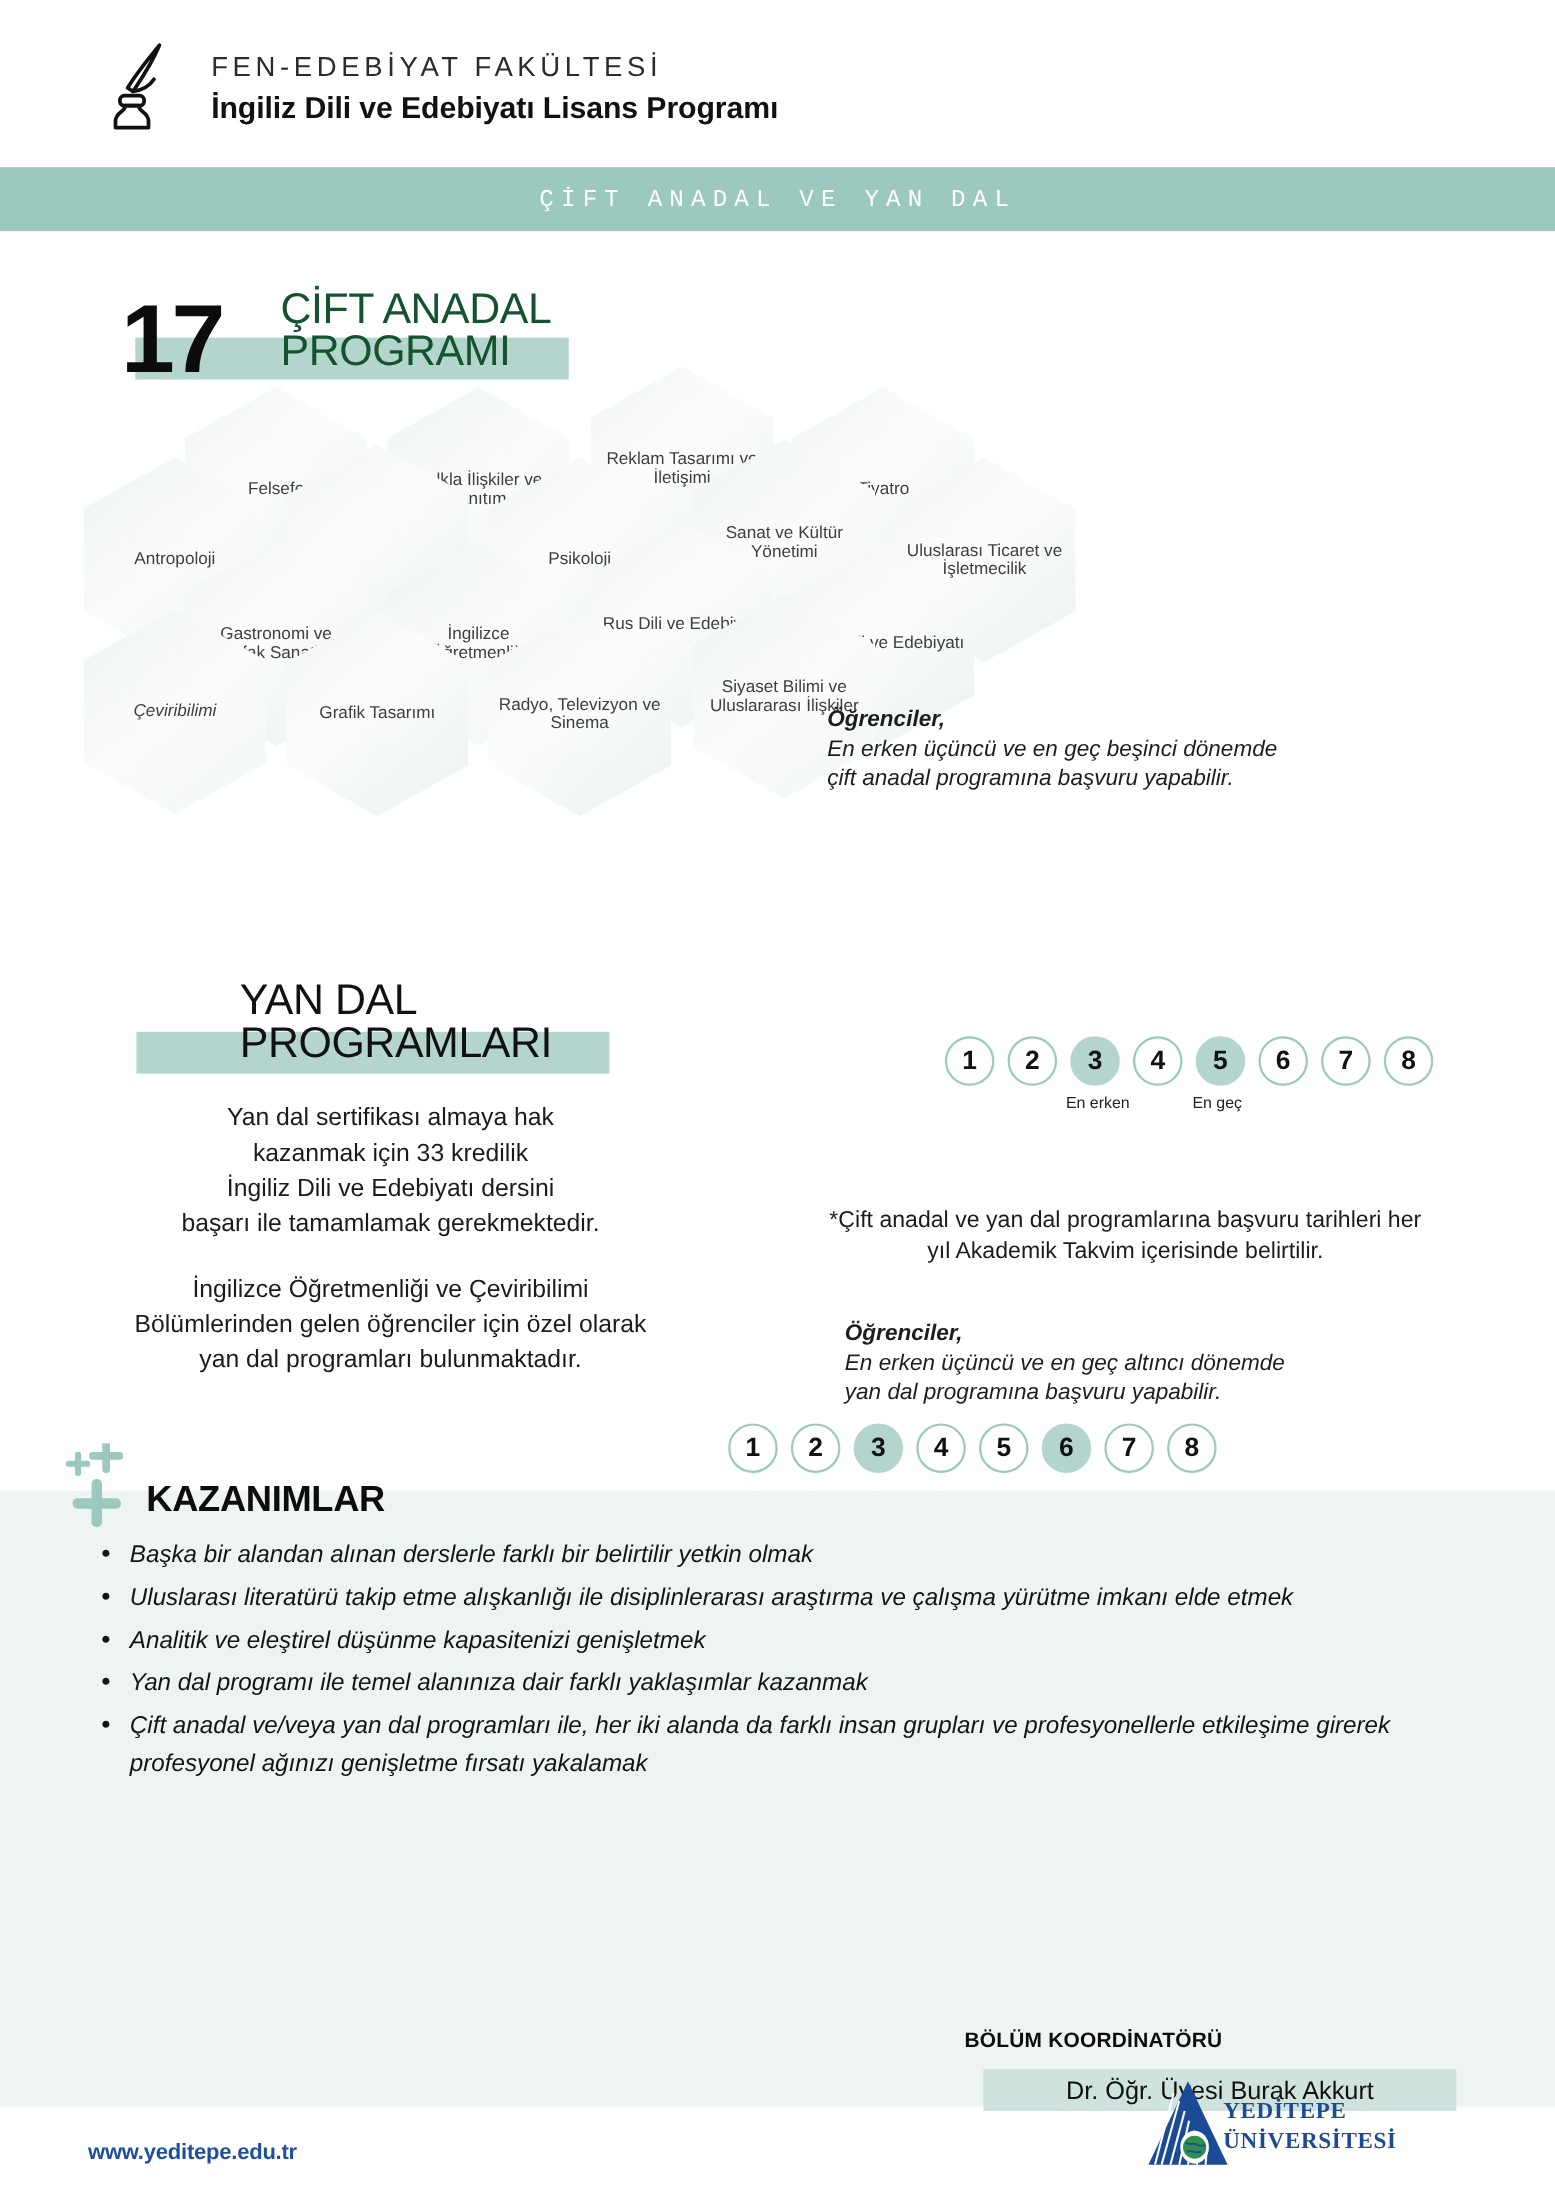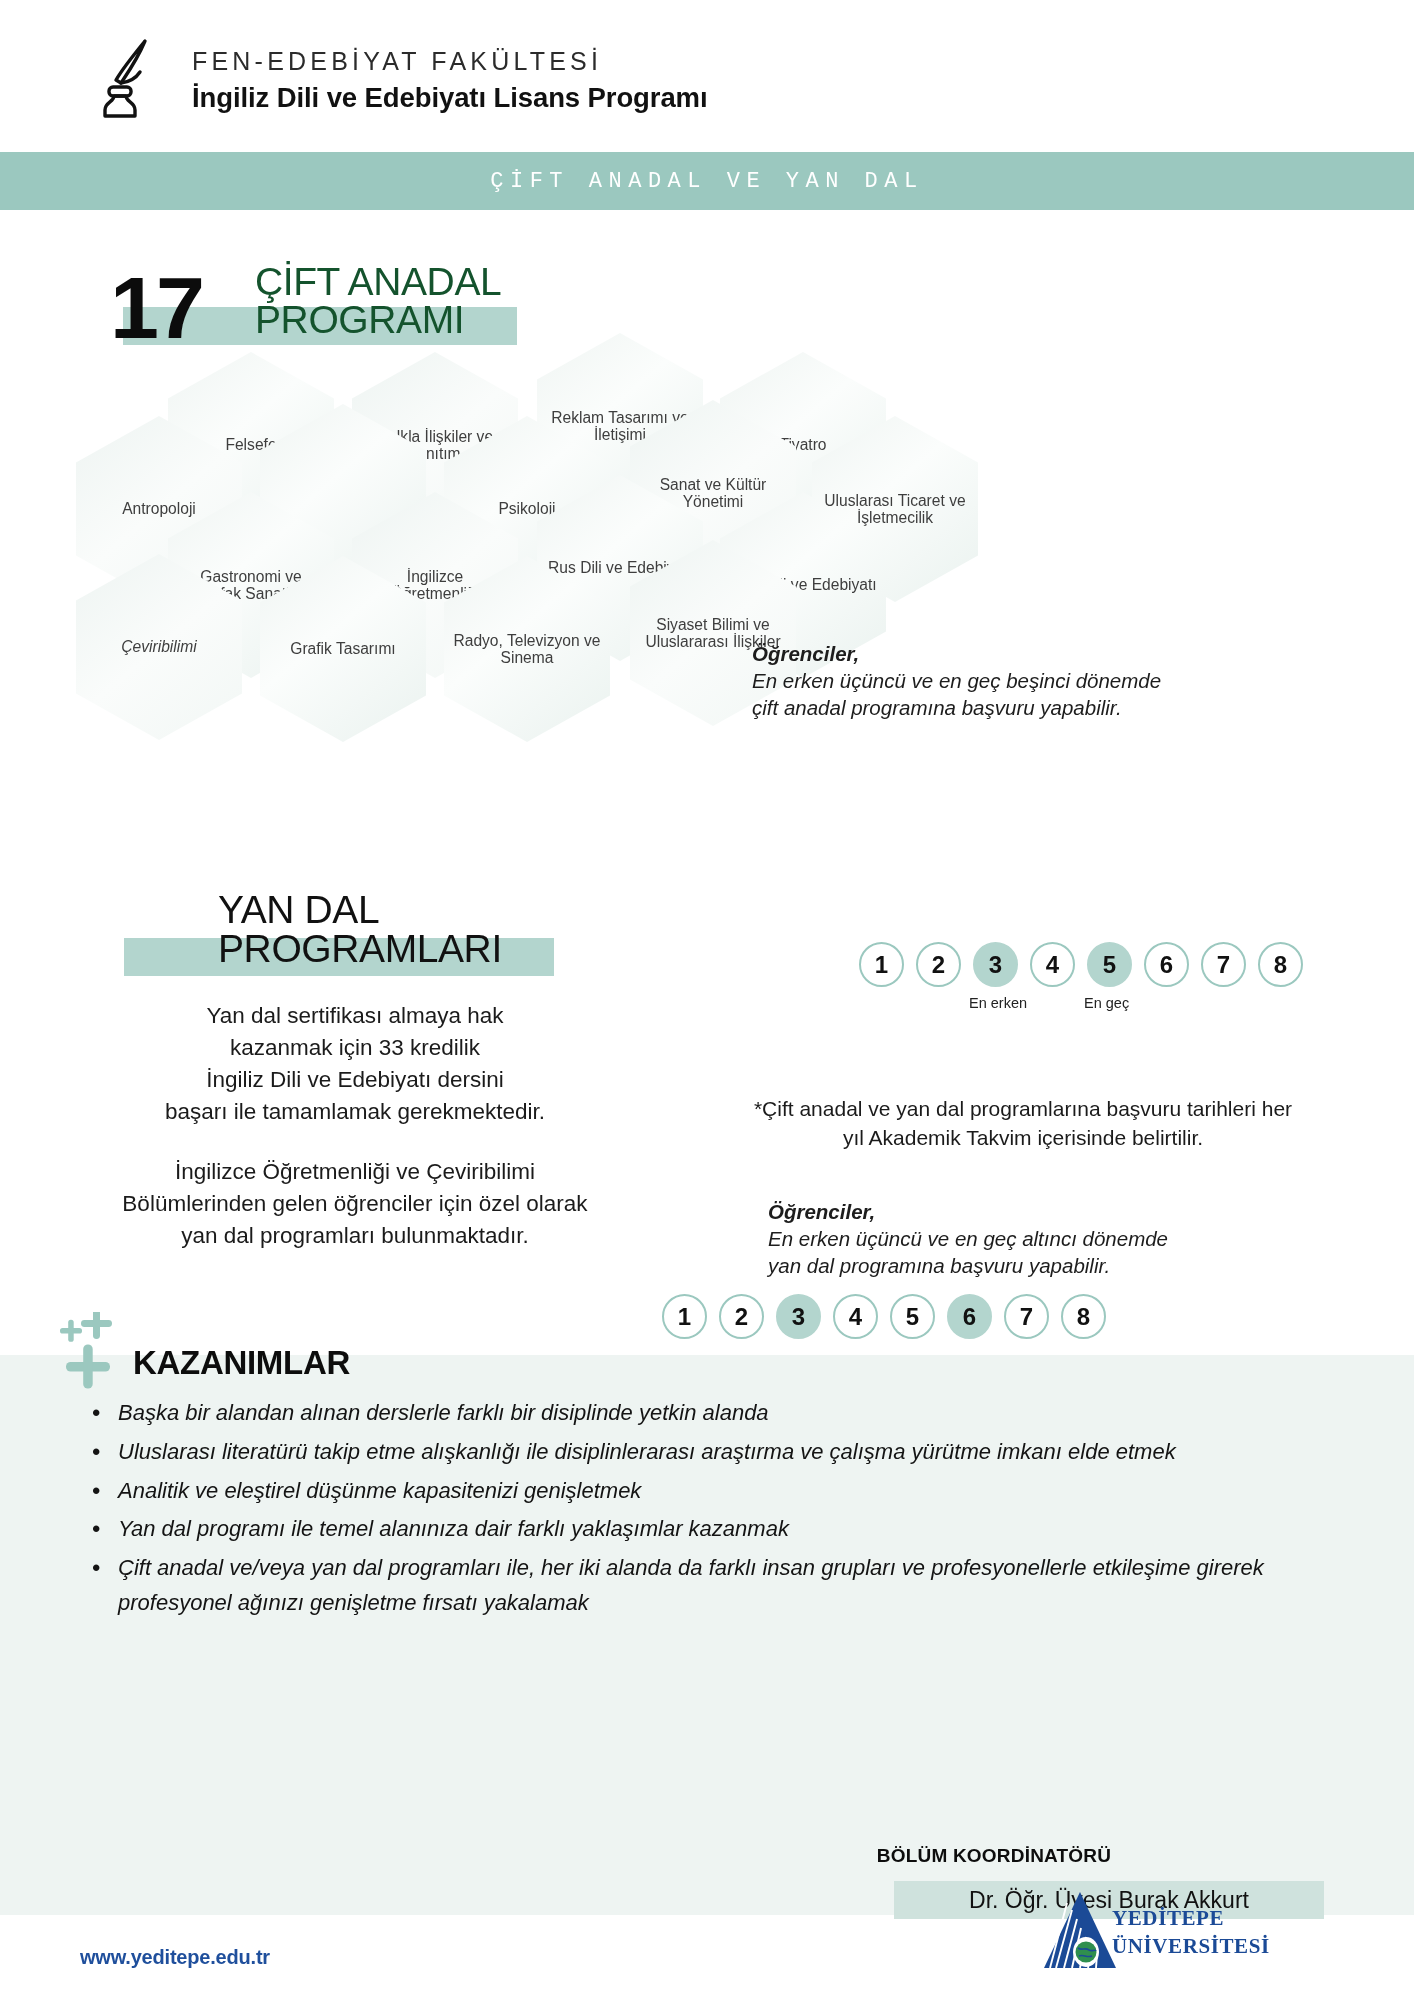--- a/index.html
+++ b/index.html
@@ -237,21 +237,21 @@
   <svg class="plusicon" viewBox="0 0 72 80">
     <rect x="10" y="16" width="22" height="5.5" rx="2.6" fill="#9bc8bf"></rect>
     <rect x="18.2" y="7.8" width="5.5" height="22" rx="2.6" fill="#9bc8bf"></rect>
     <rect x="31" y="8" width="31" height="7" rx="3.4" fill="#9bc8bf"></rect>
     <rect x="43" y="-4" width="7" height="31" rx="3.4" fill="#9bc8bf"></rect>
     <rect x="16" y="50" width="44" height="9.5" rx="4.6" fill="#9bc8bf"></rect>
     <rect x="33.2" y="32.5" width="9.5" height="44" rx="4.6" fill="#9bc8bf"></rect>
   </svg>
   <div class="kztitle">KAZANIMLAR</div>
   <ul class="bullets" id="bulletList">
-      <li>Başka bir alandan alınan derslerle farklı bir disiplinde yetkin alanda</li>
+      <li>Başka bir alandan alınan derslerle farklı bir belirtilir yetkin olmak</li>
       <li>Uluslarası literatürü takip etme alışkanlığı ile disiplinlerarası araştırma ve çalışma yürütme imkanı elde etmek</li>
       <li>Analitik ve eleştirel düşünme kapasitenizi genişletmek</li>
       <li>Yan dal programı ile temel alanınıza dair farklı yaklaşımlar kazanmak</li>
       <li>Çift anadal ve/veya yan dal programları ile, her iki alanda da farklı insan grupları ve profesyonellerle etkileşime girerek profesyonel ağınızı genişletme fırsatı yakalamak</li>
     </ul>
 
   <div class="coordlabel">BÖLÜM KOORDİNATÖRÜ</div>
   <div class="coordname">Dr. Öğr. Üyesi Burak Akkurt</div>
 
   <div class="url">www.yeditepe.edu.tr</div>

